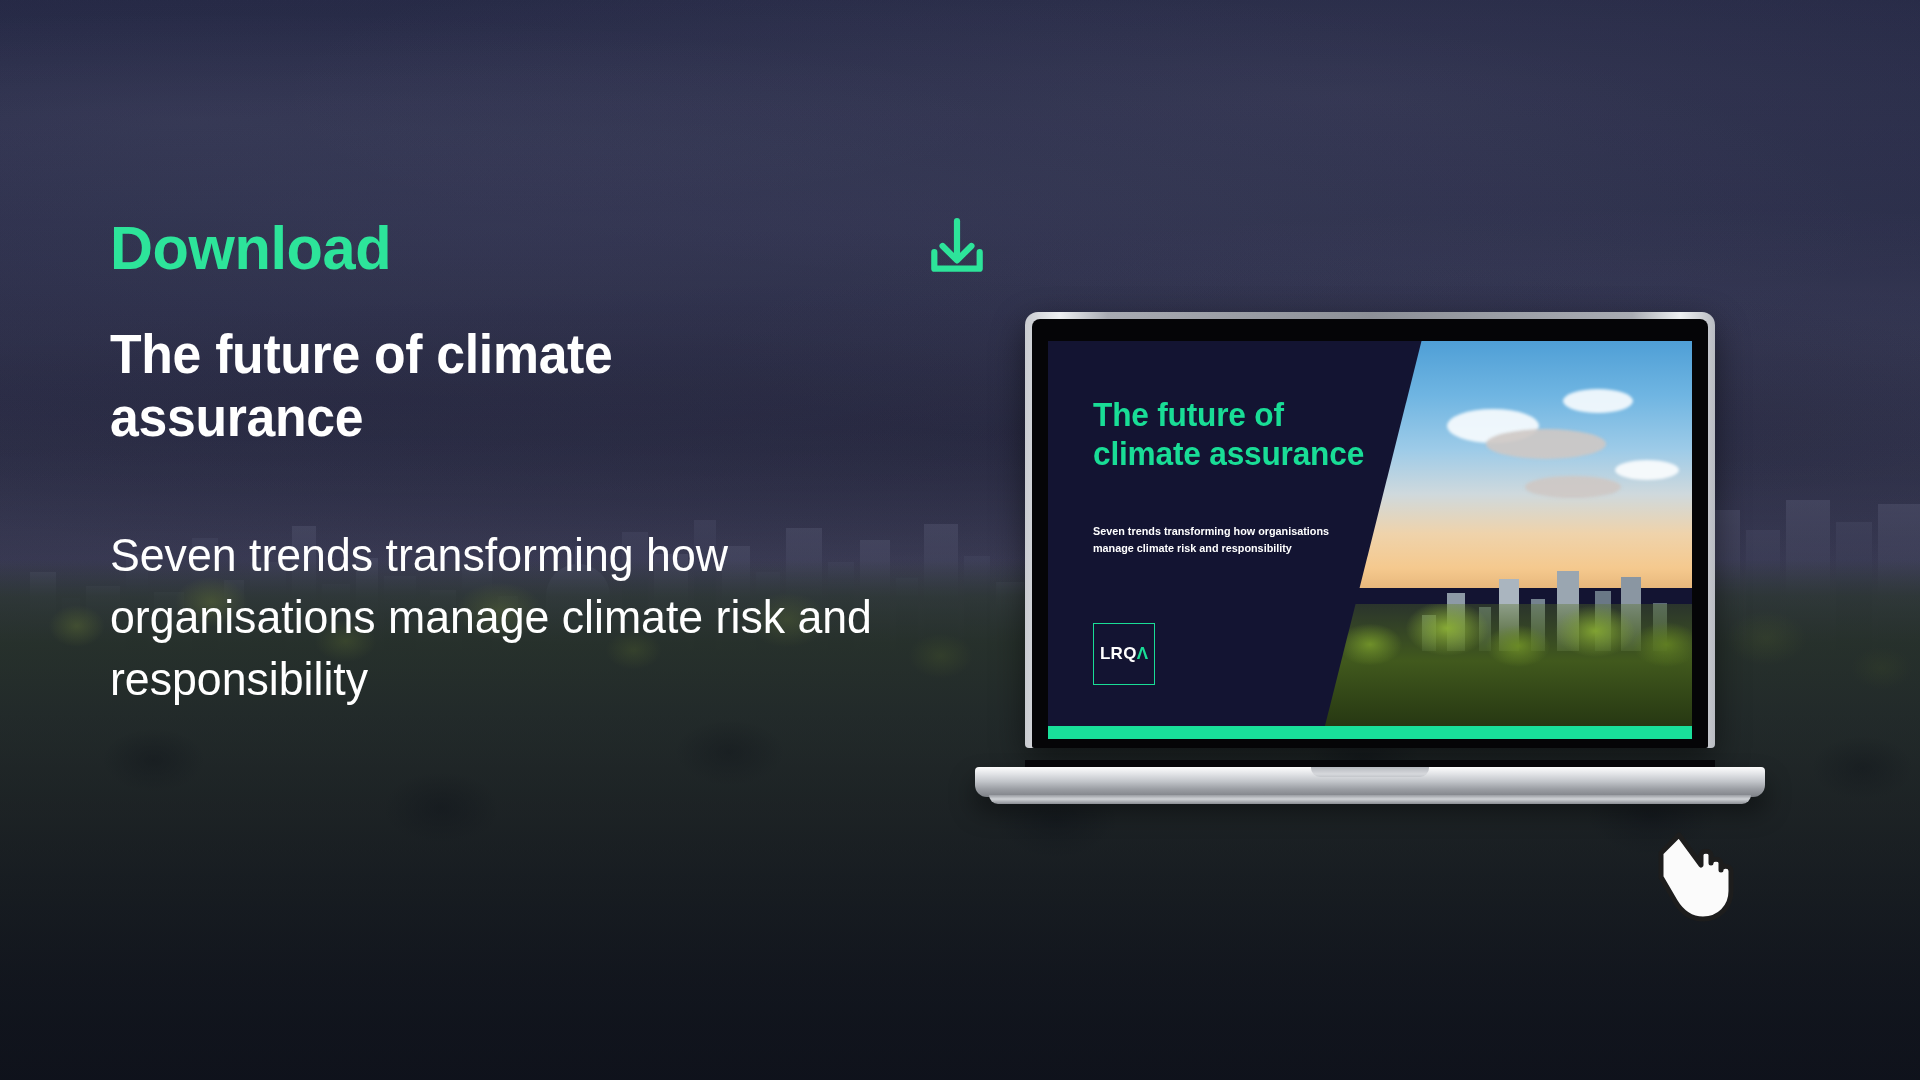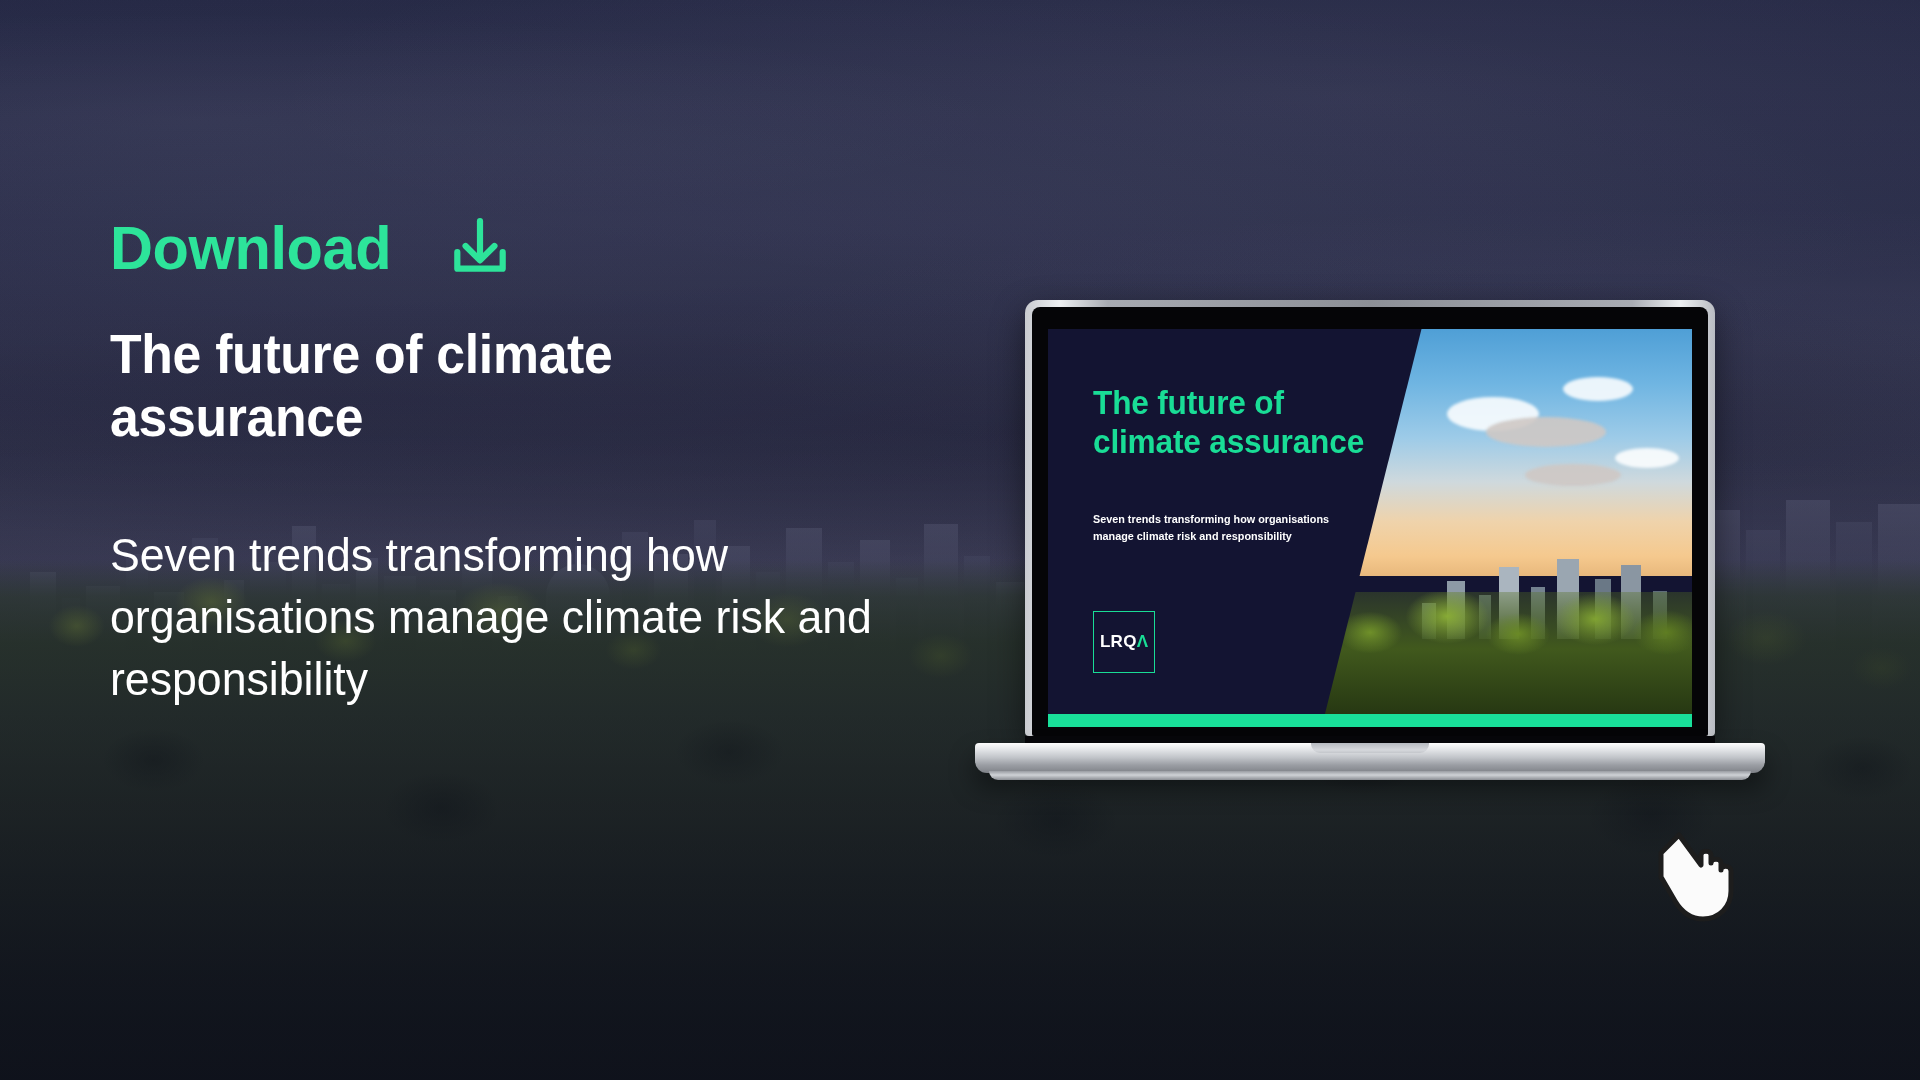--- a/index.html
+++ b/index.html
@@ -103,21 +103,21 @@
   
   .bg-tint {
     position:absolute; inset:0;
     background:
       linear-gradient(180deg, rgba(34,36,62,0.22) 0%, rgba(28,30,56,0.30) 45%, rgba(20,22,42,0.52) 75%, rgba(14,16,32,0.72) 100%);
   }
 
   
   .copy { position:absolute; left:110px; top:215px; width:880px; }
 
-  .download-row { display:flex; align-items:center; gap:44px; }
+  .download-row { display:flex; align-items:center; gap:44px;justify-content:space-between; }
   .download-word {
     color:#2de49a;
     font-size:62px;
     font-weight:700;
     letter-spacing:-0.4px;
     line-height:1;
     font-family:"Liberation Sans", sans-serif;
     transform:scaleX(0.96);
     transform-origin:left center;
   }
@@ -144,21 +144,21 @@
     max-width:880px;
     transform:scaleX(0.95);
     transform-origin:left center;
   }
 
   
   .laptop { position:absolute; left:975px; top:300px; width:790px; }
 
   .lid {
     position:relative;
-    width:690px; margin:0 auto;
+    width:690px; margin:12px auto;
     background:linear-gradient(90deg,#c9cbd0 0%,#eef0f2 5%,#a8abb2 12%,#8d9097 50%,#a9acb3 88%,#eef0f2 95%,#b9bcc2 100%);
     border-radius:13px 13px 4px 4px;
     padding:7px 7px 0 7px;
     box-shadow:0 12px 34px rgba(0,0,0,0.48);
   }
   .bezel {
     background:#050507;
     border-radius:8px 8px 2px 2px;
     padding:22px 16px 9px 16px;
   }

